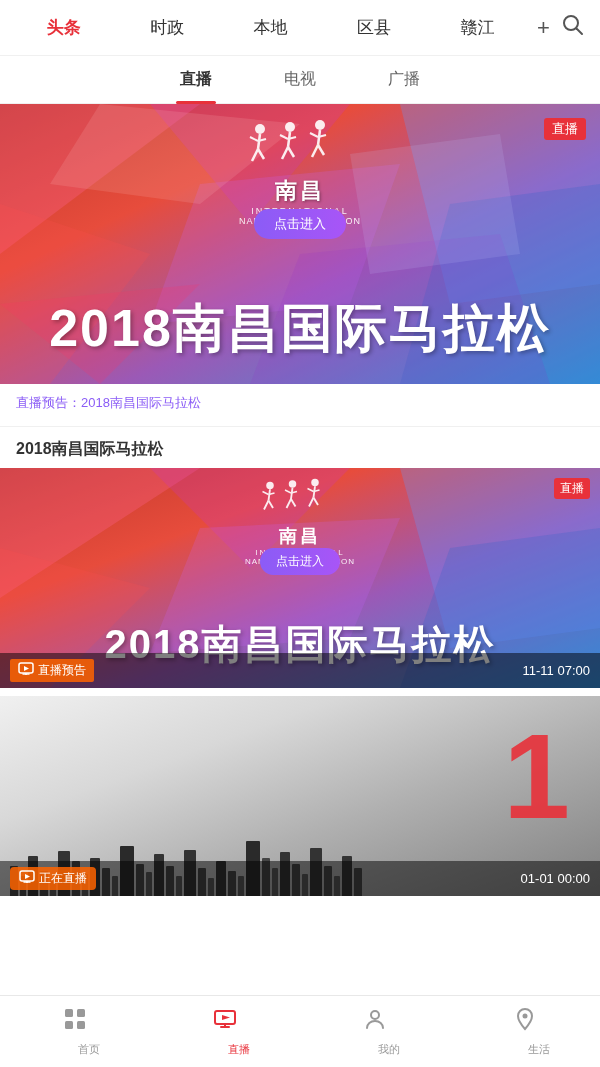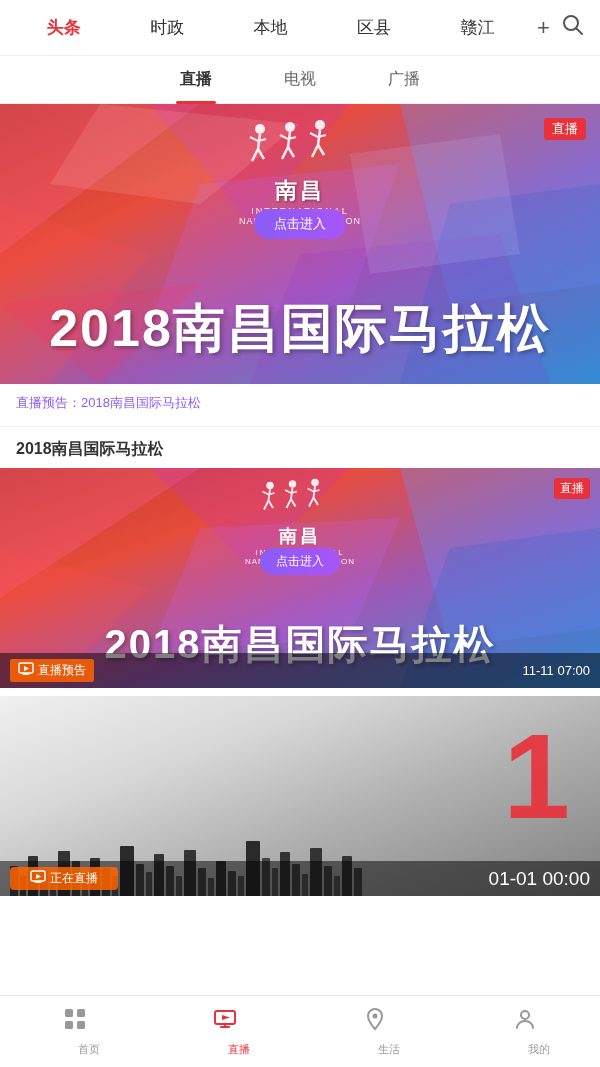--- a/index.html
+++ b/index.html
@@ -271,31 +271,31 @@
       bottom: 0;
       left: 0;
       right: 0;
     }
     .live-now-badge {
       display: flex;
       align-items: center;
       background: rgba(255,100,0,0.85);
       color: #fff;
       font-size: 12px;
-      padding: 3px 20px;
+      padding: 3px 9px;
       border-radius: 4px;
       gap: 4px;
       justify-content: center;
     }
     .live-now-icon {
       font-size: 14px;
     }
     .news-card-time {
       color: #fff;
-      font-size: 19px;
+      font-size: 13px;
       margin-left: 24px;
     }
 
     
     .bottom-nav {
       position: fixed;
       bottom: 0;
       left: 0;
       width: 600px;
       height: 72px;
@@ -611,29 +611,29 @@
         <line x1="13" y1="18" x2="13" y2="22" stroke="#e8313a" stroke-width="2"></line>
       </svg>
     </span>
     <span class="bottom-nav-label">直播</span>
   </div>
 
 
   <div class="bottom-nav-item">
     <span class="bottom-nav-icon">
       <svg width="26" height="26" viewBox="0 0 26 26" fill="none">
+        <circle cx="13" cy="9" r="4" stroke="#999" stroke-width="2"></circle>
+        <path d="M5 22 C5 18 8.5 15 13 15 C17.5 15 21 18 21 22" stroke="#999" stroke-width="2" stroke-linecap="round"></path>
+      </svg>
+    </span>
+    <span class="bottom-nav-label">我的</span>
+  </div>
+
+  <div class="bottom-nav-item">
+    <span class="bottom-nav-icon">
+      <svg width="26" height="26" viewBox="0 0 26 26" fill="none">
         <path d="M13 3 C9 3 6 6 6 10 C6 15 13 23 13 23 C13 23 20 15 20 10 C20 6 17 3 13 3 Z" stroke="#999" stroke-width="2" fill="none"></path>
         <circle cx="13" cy="10" r="2.5" fill="#999"></circle>
       </svg>
     </span>
     <span class="bottom-nav-label">生活</span>
   </div>
-
-  <div class="bottom-nav-item">
-    <span class="bottom-nav-icon">
-      <svg width="26" height="26" viewBox="0 0 26 26" fill="none">
-        <circle cx="13" cy="9" r="4" stroke="#999" stroke-width="2"></circle>
-        <path d="M5 22 C5 18 8.5 15 13 15 C17.5 15 21 18 21 22" stroke="#999" stroke-width="2" stroke-linecap="round"></path>
-      </svg>
-    </span>
-    <span class="bottom-nav-label">我的</span>
-  </div>
 </nav>
 
 </body></html>

